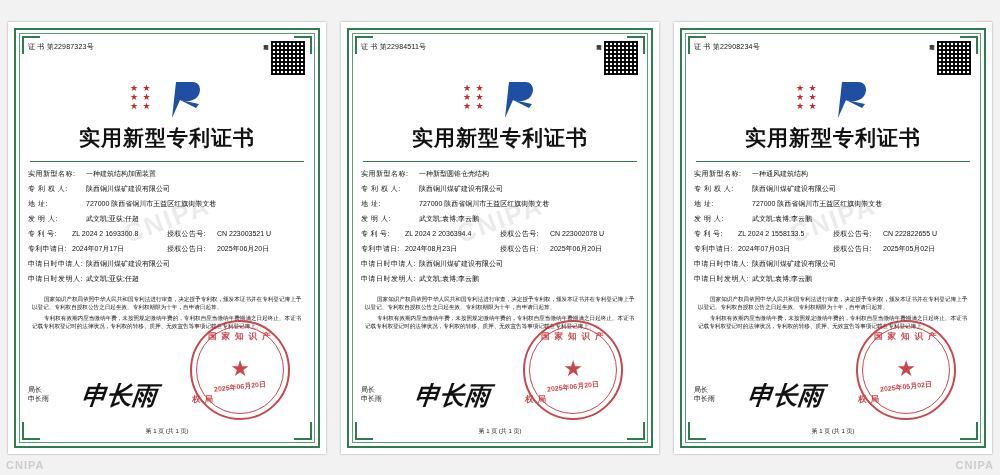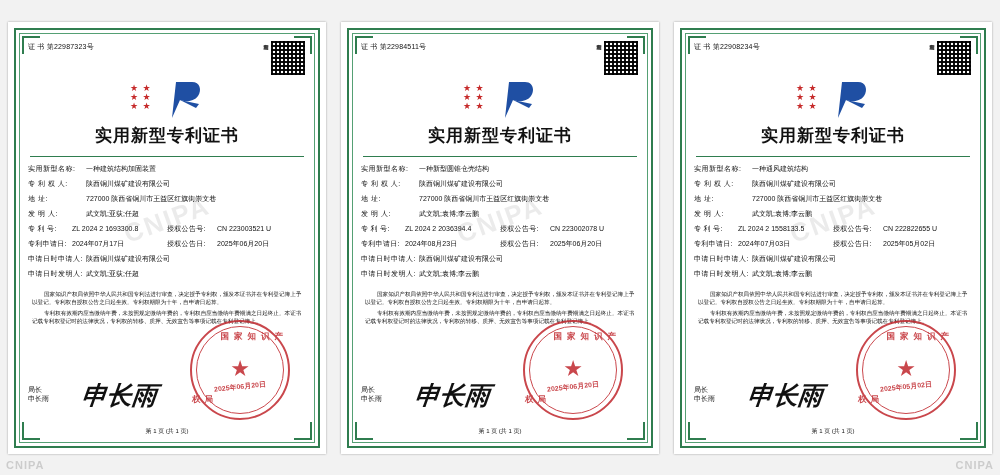--- a/index.html
+++ b/index.html
@@ -86,21 +86,21 @@
     color:#c62a2a;font-size:9px;line-height:9px;letter-spacing:1px;
   }
   .logo .stars span{display:block;}
   .logo .p{
     position:absolute;right:0;top:0;width:38px;height:42px;
   }
   .title{
     text-align:center;
     font-family:"DejaVu Sans","Liberation Sans",sans-serif;
     font-weight:bold;
-    font-size:17px;
+    font-size:21px;
     letter-spacing:1px;
     color:#111;
     margin-top:4px;
   }
   .rule{
     height:1px;background:#2f7d4f;margin:9px 2px 8px;
   }
   .fields{font-size:7px;color:#111;line-height:1.15;}
   .row{display:flex;margin-bottom:7px;}
   .row .lbl{
@@ -141,21 +141,21 @@
     opacity:.85;
   }
   .seal .ring{
     position:absolute;inset:4px;border:1px solid #c0272d;border-radius:50%;
   }
   .seal .star{
     position:absolute;left:50%;top:50%;transform:translate(-50%,-55%);
     font-size:22px;color:#c0272d;line-height:1;
   }
   .seal .txt-top{
-    position:absolute;left:16px;right:0;top:9px;text-align:right;
+    position:absolute;left:16px;right:0;top:9px;text-align:left;
     font-size:8.5px;letter-spacing:5px;font-weight:bold;
   }
   .seal .txt-bot{
     position:absolute;left:0;right:0;bottom:12px;text-align:left;
     font-size:8.5px;letter-spacing:4px;font-weight:bold;
   }
   .seal .date{
     position:absolute;left:0;right:0;bottom:26px;text-align:center;
     font-size:7px;font-weight:bold;
     transform:rotate(-6deg);

